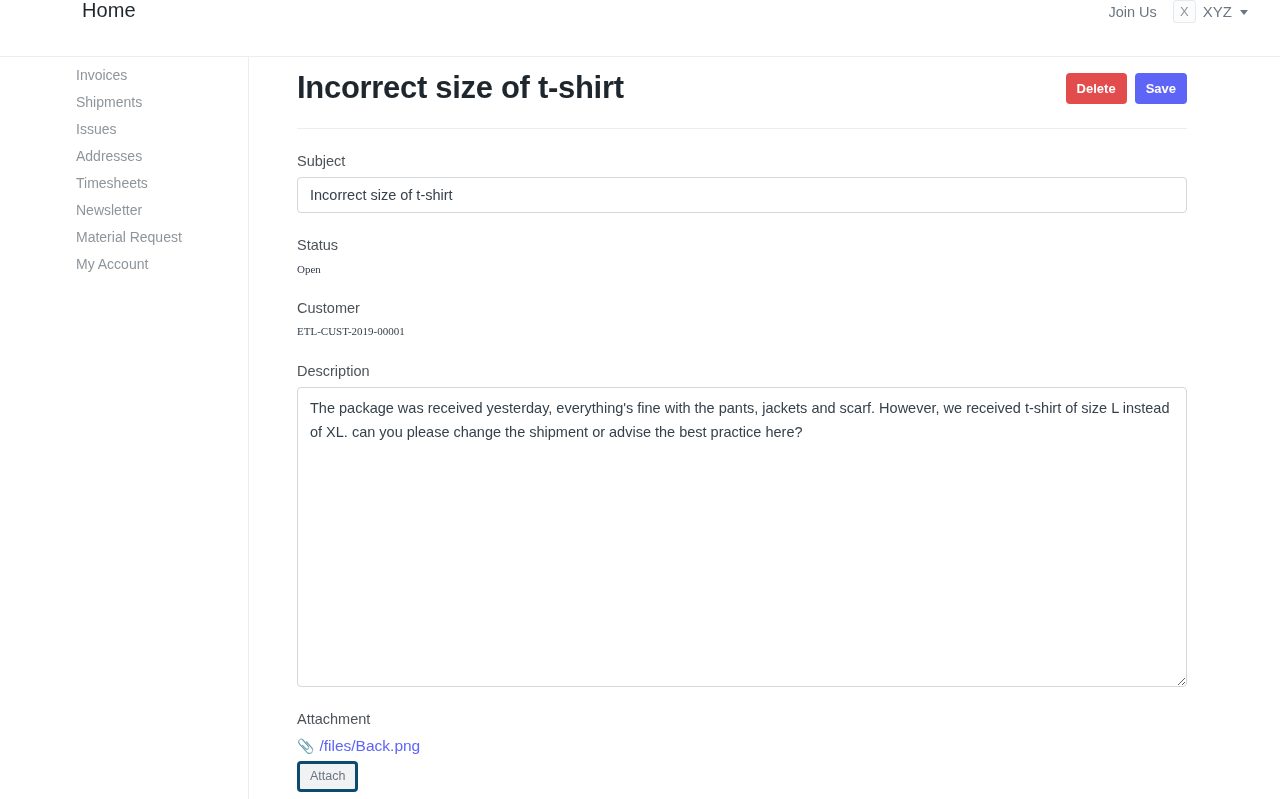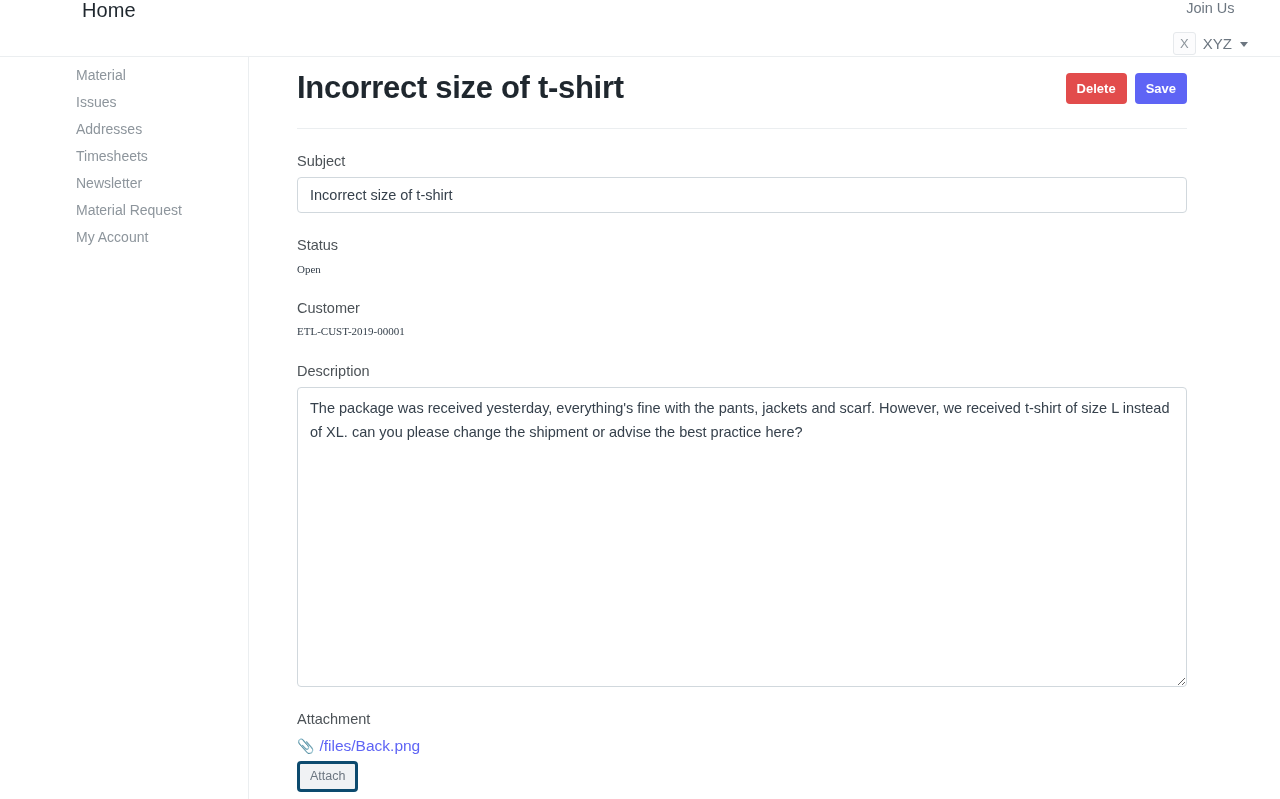--- a/index.html
+++ b/index.html
@@ -29,21 +29,20 @@
     font-weight: 400;
     letter-spacing: .1px;
     line-height: 1;
     cursor: pointer;
   }
   .nav-right {
     margin-left: auto;
     margin-right: 32px;
     display: flex; align-items: center;
     gap: 16px;
-    flex-direction: column;
   }
   .nav-link {
     font-size: 14.5px;
     color: #6c7680;
     text-decoration: none;
     cursor: pointer;
   }
   .user-menu {
     display: flex; align-items: center;
     gap: 7px;
@@ -238,21 +237,22 @@
       <a class="nav-link">Join Us</a>
       <div class="user-menu">
         <span class="avatar-box">X</span>
         <span class="user-name">XYZ</span>
         <span class="caret"></span>
       </div>
     </div>
   </div>
 
   <div class="sidebar">
-    <a class="side-item">Material</a>
+    <a class="side-item">Invoices</a>
+    <a class="side-item">Shipments</a>
     <a class="side-item">Issues</a>
     <a class="side-item">Addresses</a>
     <a class="side-item">Timesheets</a>
     <a class="side-item">Newsletter</a>
     <a class="side-item">Material Request</a>
     <a class="side-item">My Account</a>
   </div>
 
   <div class="main">
     <div class="content">

